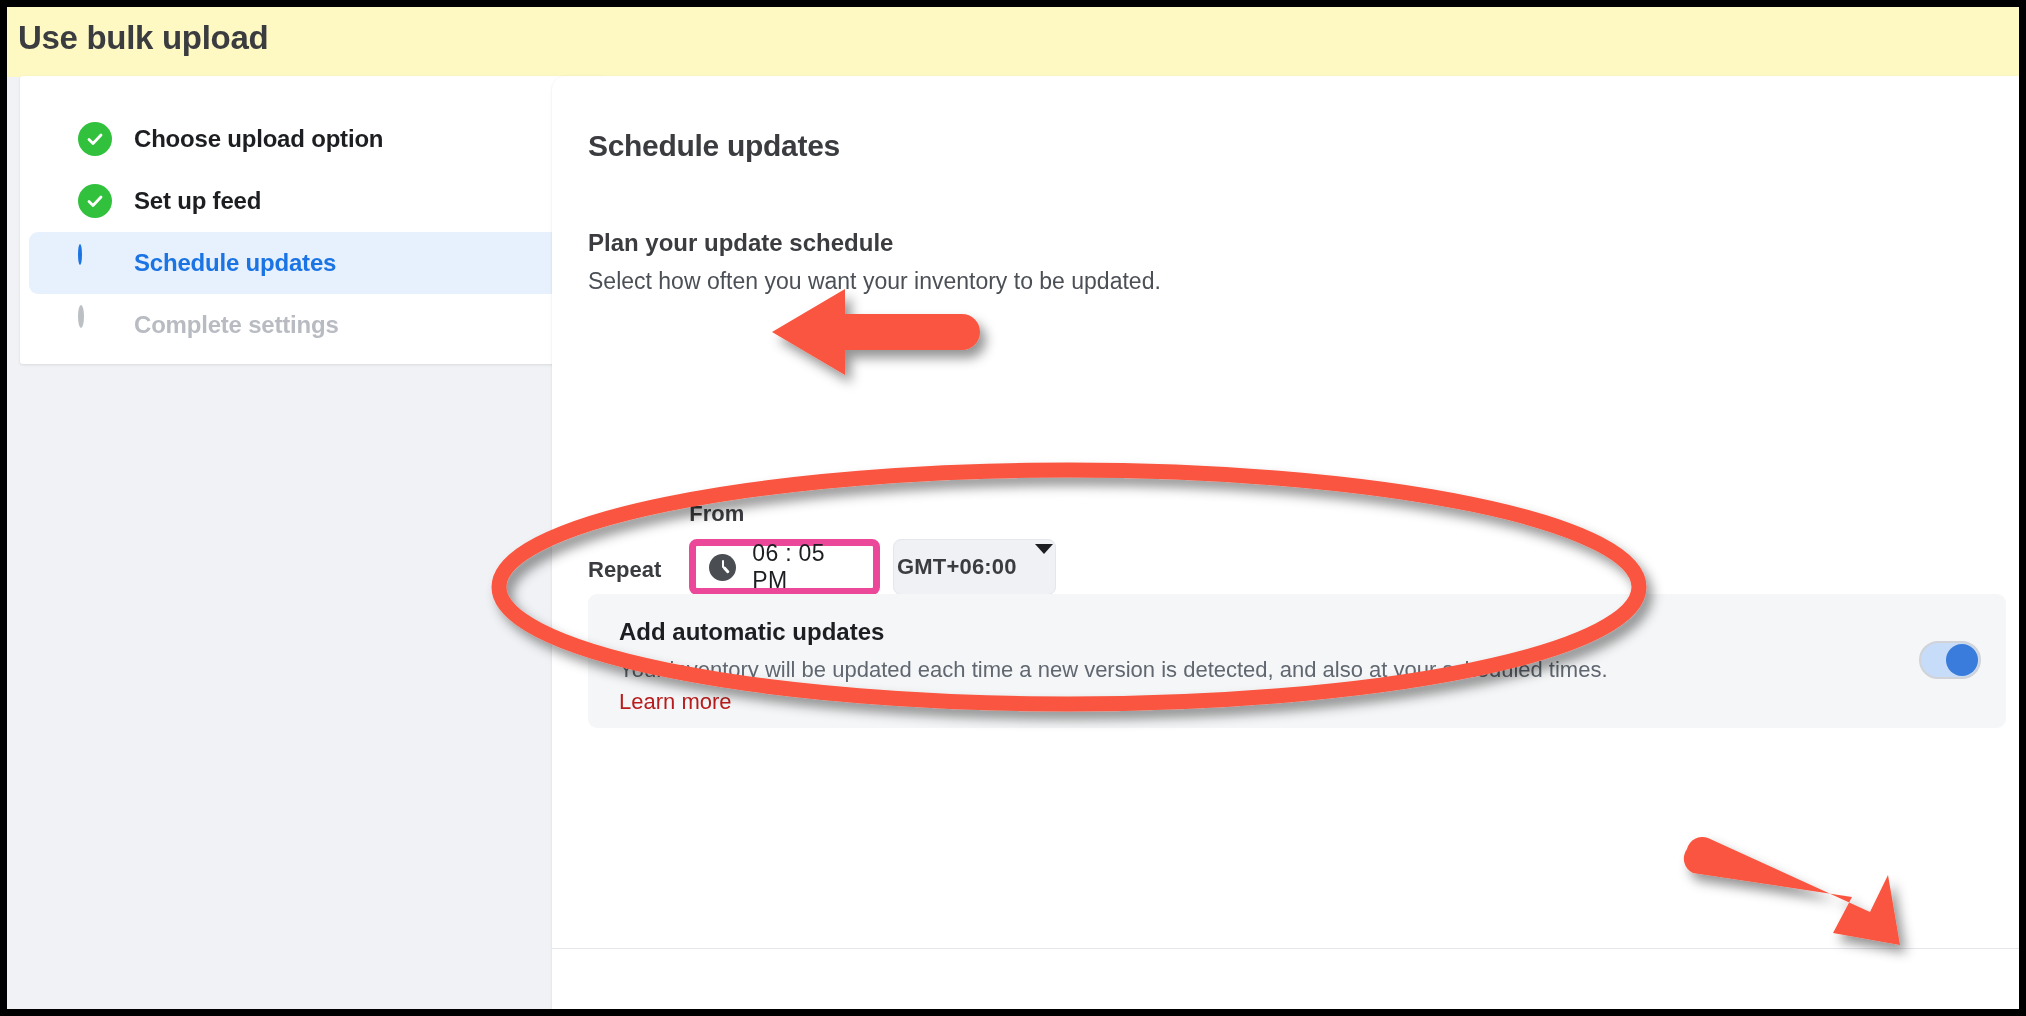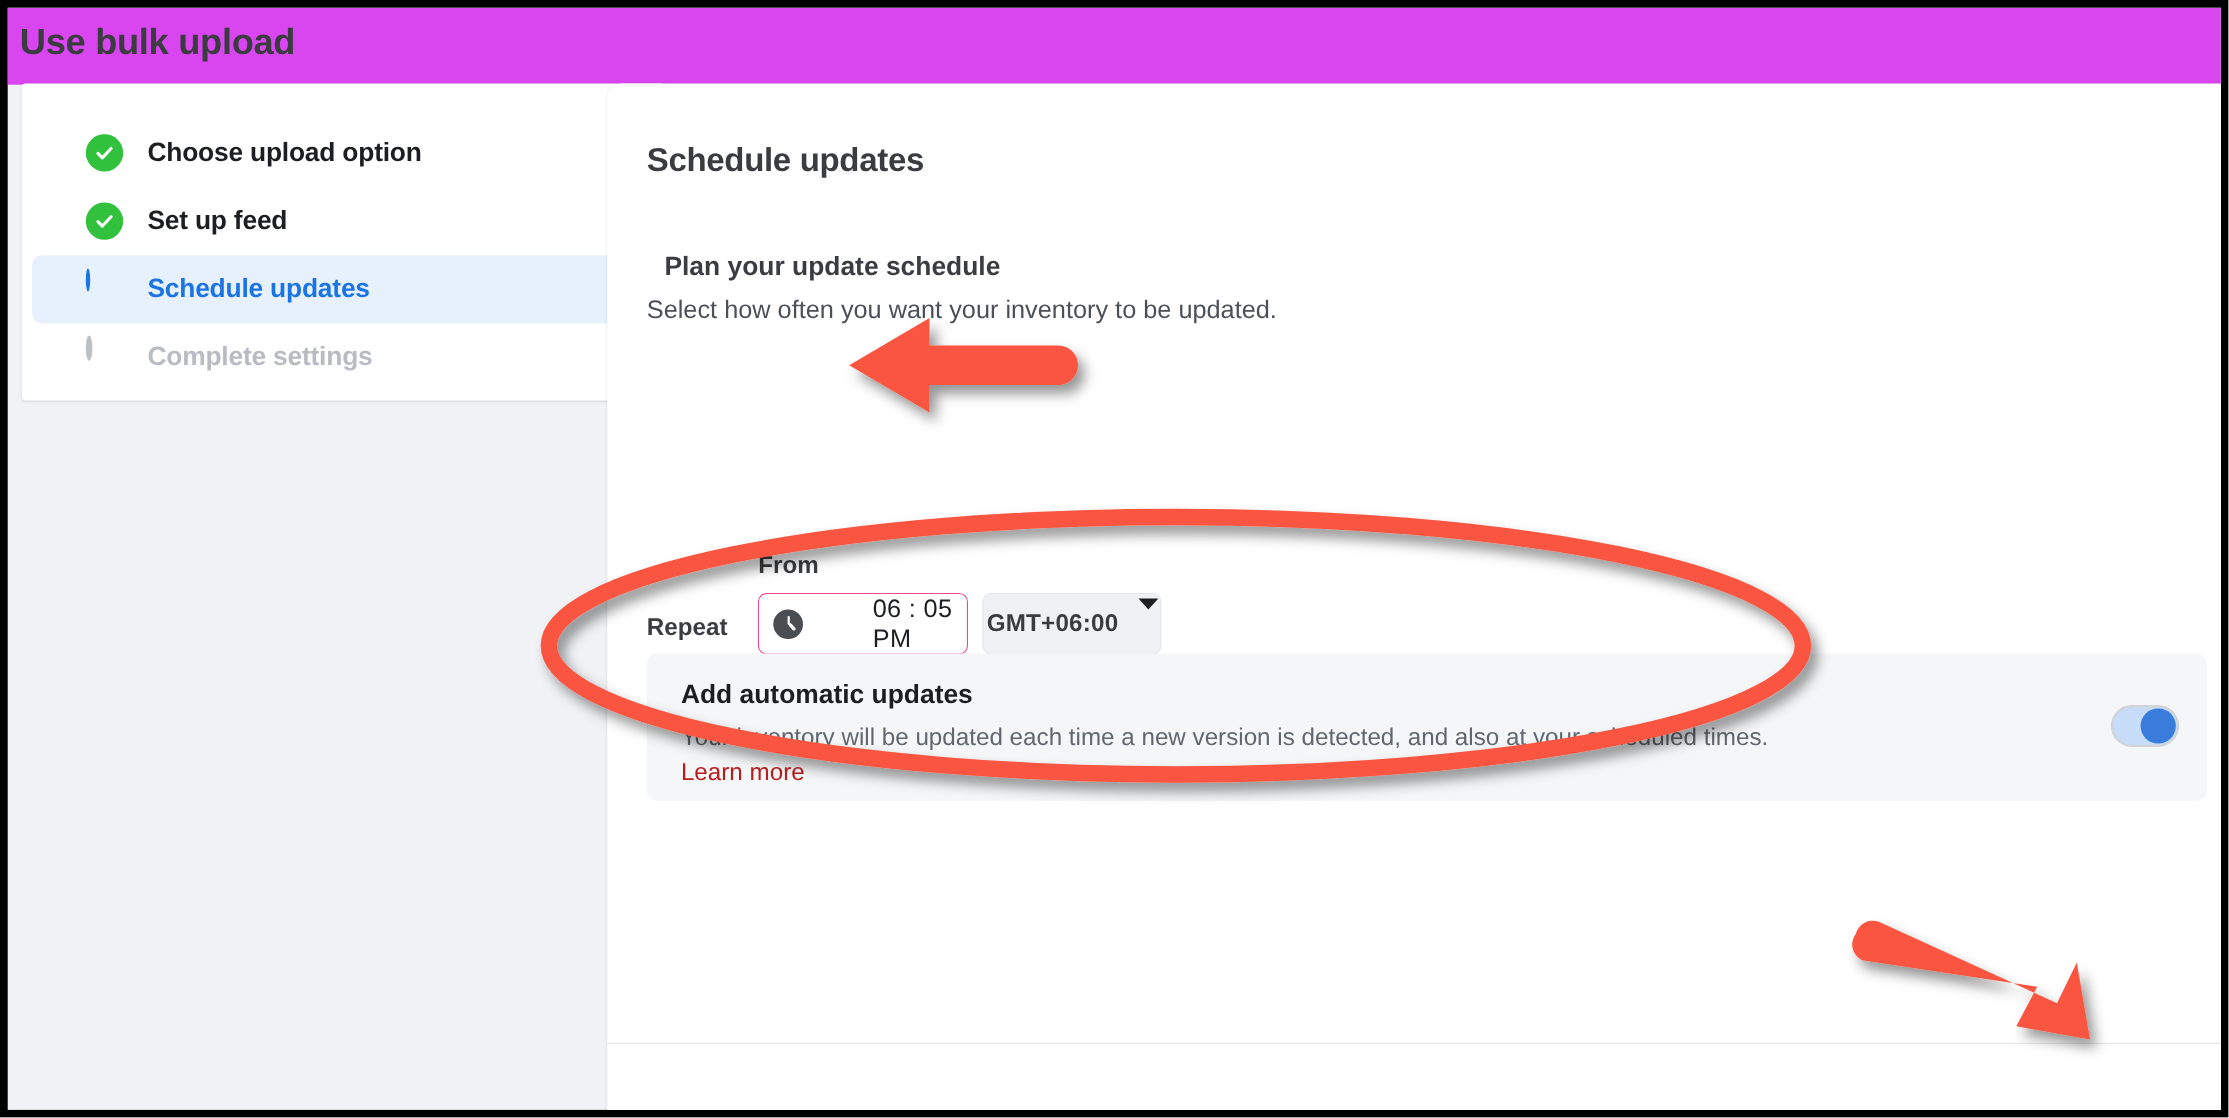--- a/index.html
+++ b/index.html
@@ -19,21 +19,21 @@
     border: 7px solid #000000;
     overflow: hidden;
   }
 
   
   .page-header {
     position: absolute;
     left: 0; top: 0;
     width: 100%;
     height: 70px;
-    background: #d946ef;
+    background: #fef9c3;
   }
   .page-title {
     position: absolute;
     left: 11px;
     top: 12px;
     font-size: 33px;
     font-weight: bold;
     color: #3a3c3f;
     letter-spacing: -0.3px;
   }
@@ -138,21 +138,20 @@
     color: #3a3c3f;
     letter-spacing: -0.3px;
   }
 
   .section-heading {
     position: absolute;
     left: 36px; top: 153px;
     font-size: 24px;
     font-weight: bold;
     color: #3a3c3f;
-    margin-left: 16px;
   }
   .section-sub {
     position: absolute;
     left: 36px; top: 192px;
     font-size: 23px;
     color: #4b4f56;
   }
 
   
   .radio-group { position: absolute; left: 36px; top: 238px; }
@@ -206,29 +205,28 @@
     position: relative;
   }
   .select-box .caret {
     position: absolute;
     right: 22px;
   }
 
   .time-box {
     width: 191px;
     height: 56px;
-    border: 1px solid #ec4899;
+    border: 7px solid #ec4899;
     border-radius: 8px;
     background: #fff;
     display: flex;
     align-items: center;
     padding: 0 13px;
     font-size: 23px;
     color: #1c1e21;
-    gap: 47px;
   }
   .clock-icon {
     width: 27px; height: 27px;
     border-radius: 50%;
     background: #4a4d52;
     position: relative;
     flex: 0 0 27px;
     margin-right: 16px;
   }
   .clock-icon::before {

